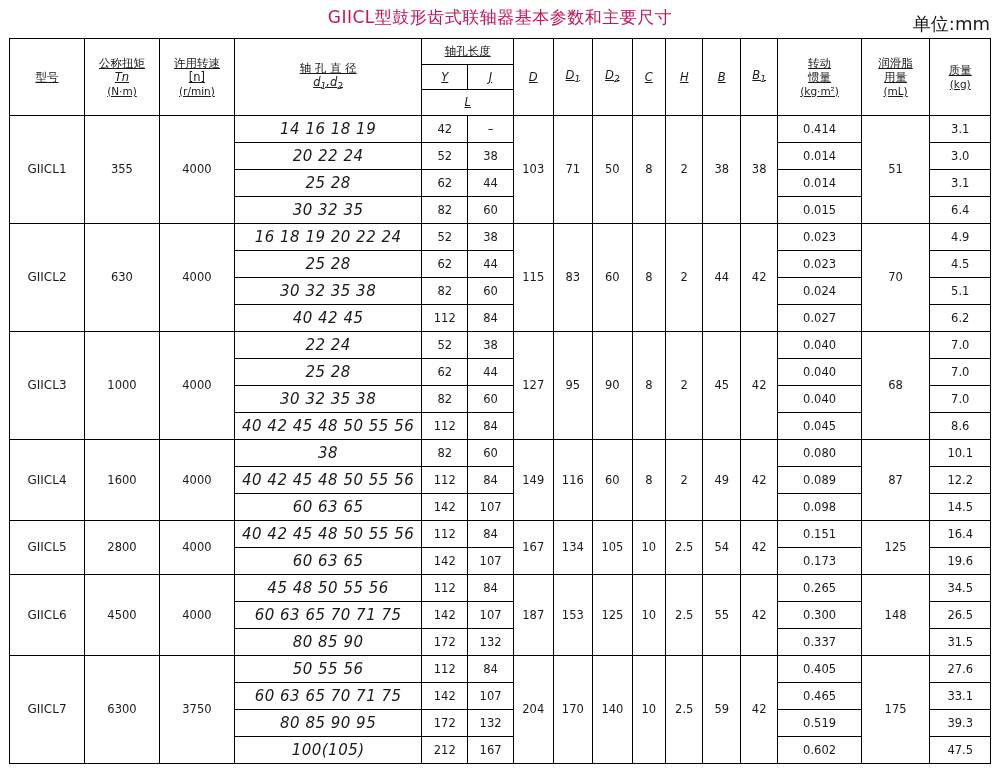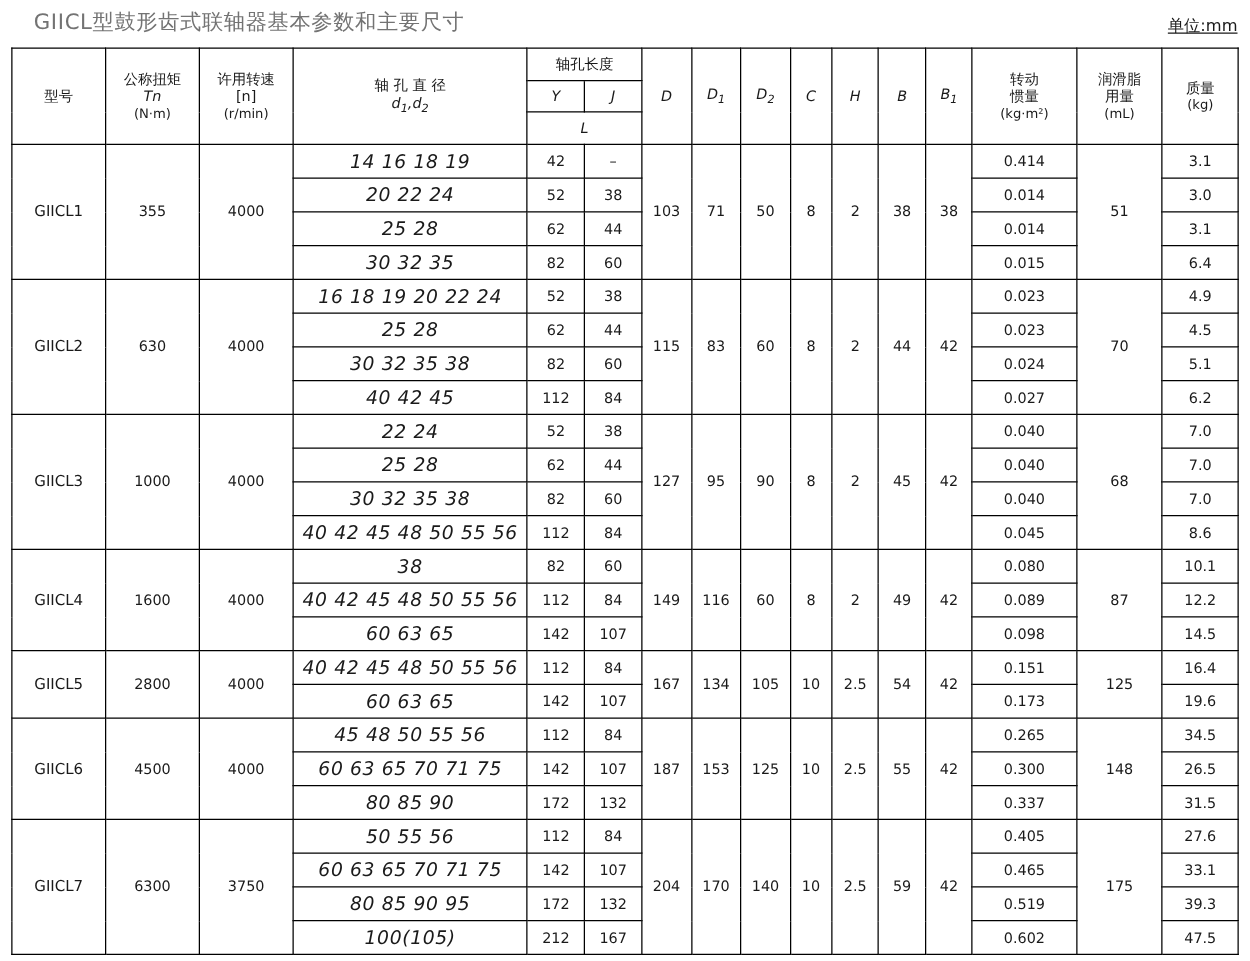--- a/index.html
+++ b/index.html
@@ -23,52 +23,52 @@
   }
   .title-row {
     position: relative;
     height: 38px;
   }
   .doc-title {
     position: absolute;
     left: 0;
     right: 0;
     top: 6px;
+    text-align: center;
     font-size: 17px;
     letter-spacing: 0.5px;
-    color: #737373;
+    color: #be185d;
     font-family: "DejaVu Sans", sans-serif;
-    margin-left: 27px;
   }
   .unit-note {
     position: absolute;
     right: 10px;
     top: 12px;
-    font-size: 13px;
+    font-size: 18px;
     font-family: "DejaVu Sans", sans-serif;
-    text-decoration: underline;
   }
   table.main {
     border-collapse: collapse;
     width: 982px;
     margin: 0 9px;
     table-layout: fixed;
     font-size: 11.5px;
     font-family: "DejaVu Sans", sans-serif;
   }
   table.main th, table.main td {
     border: 1px solid #000000;
     text-align: center;
     vertical-align: middle;
     padding: 0;
     line-height: 1.25;
   }
   thead th {
     font-weight: normal;
     font-size: 11.5px;
+    text-decoration: underline;
   }
   .hdr-tall {
     height: 76px;
   }
   .sub {
     font-size: 9px;
     vertical-align: sub;
   }
   .ital {
     font-style: italic;

